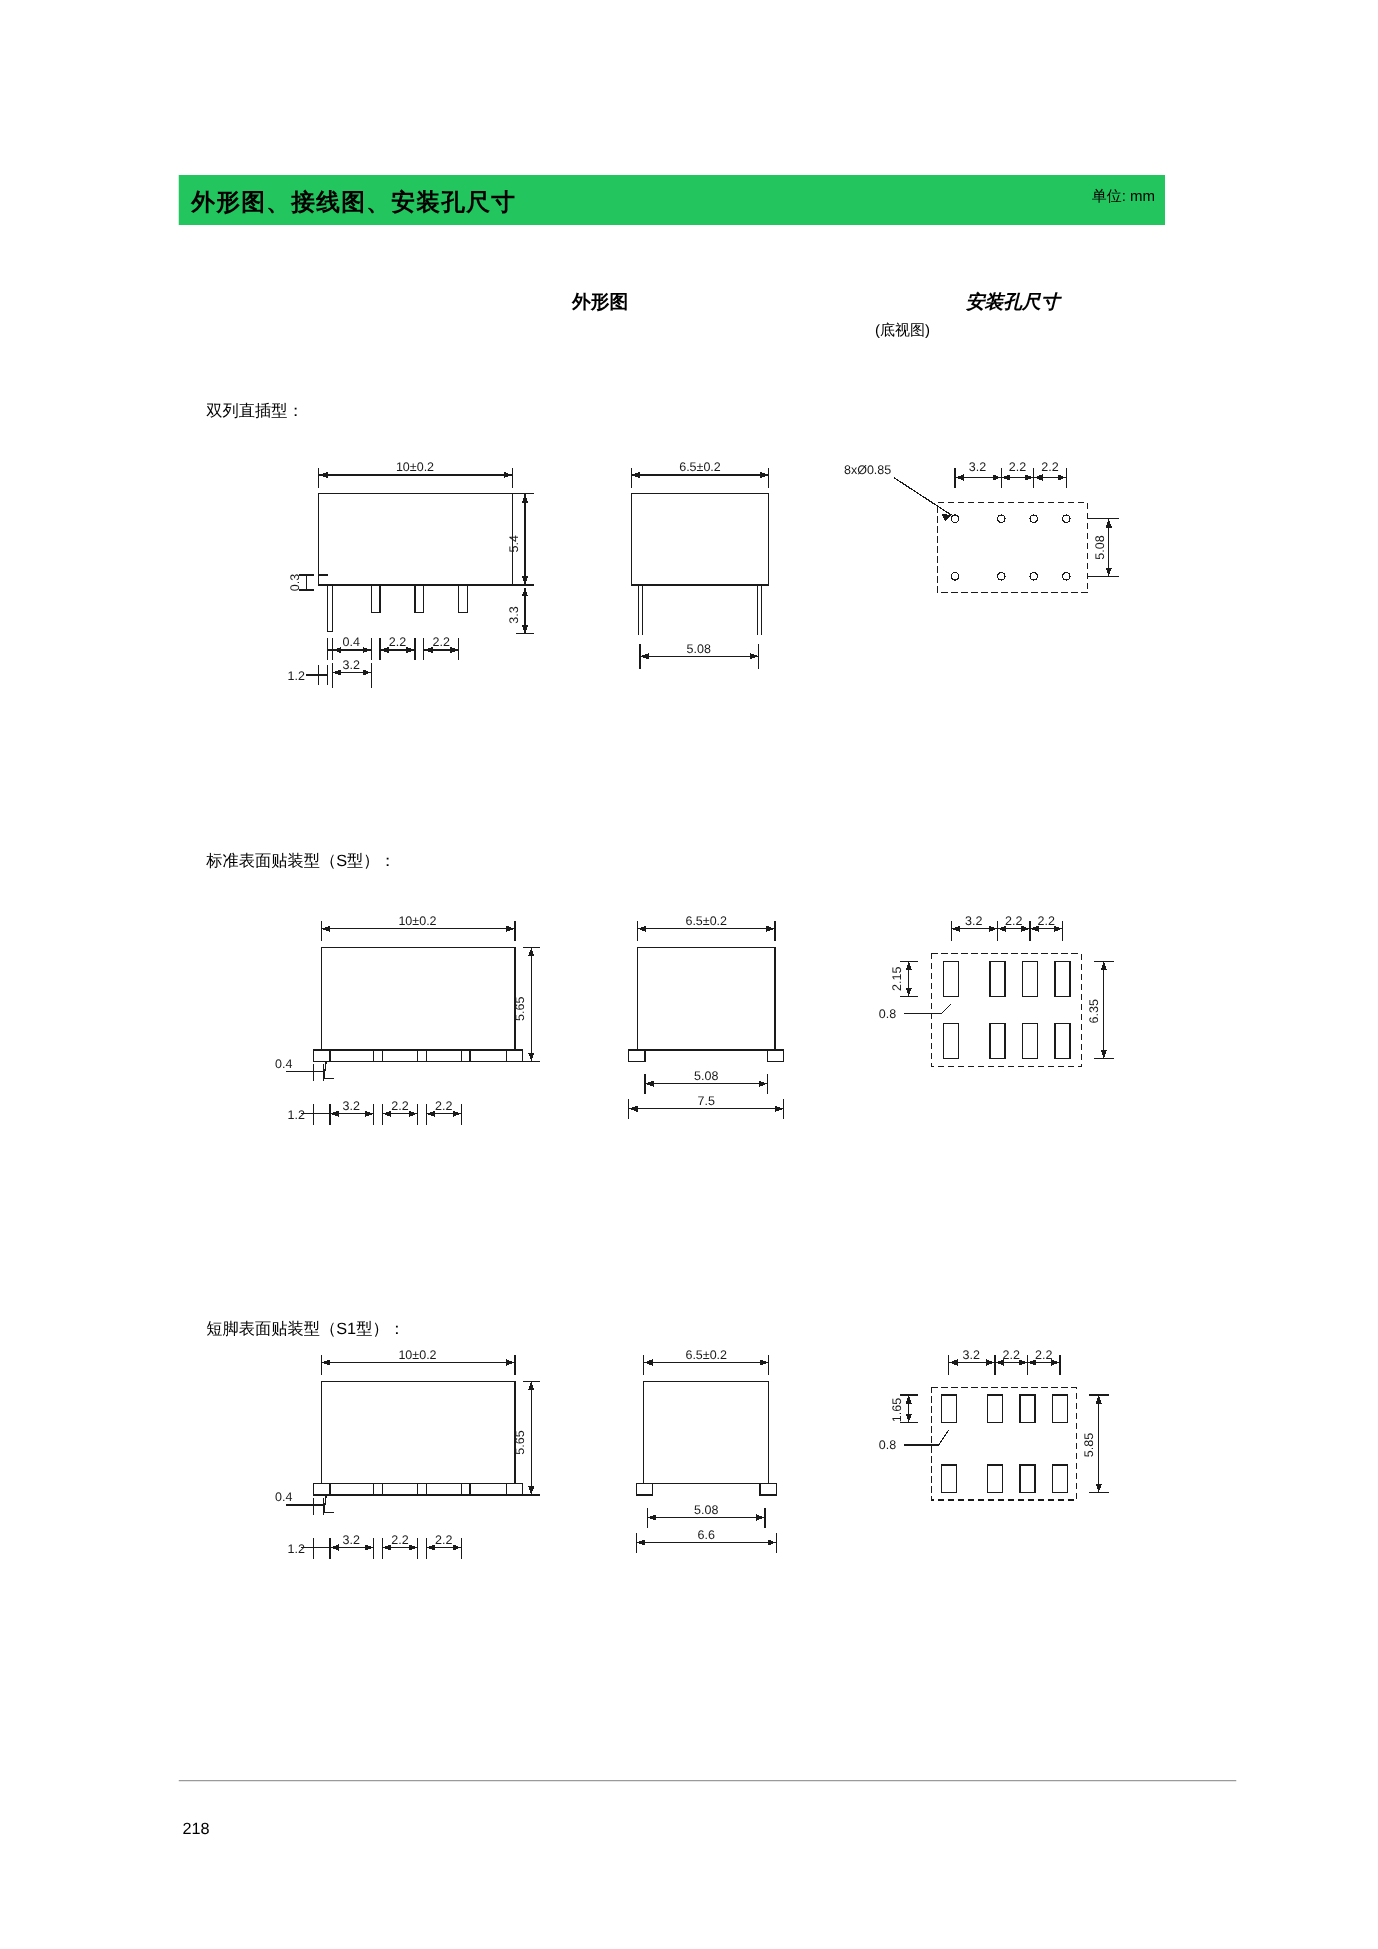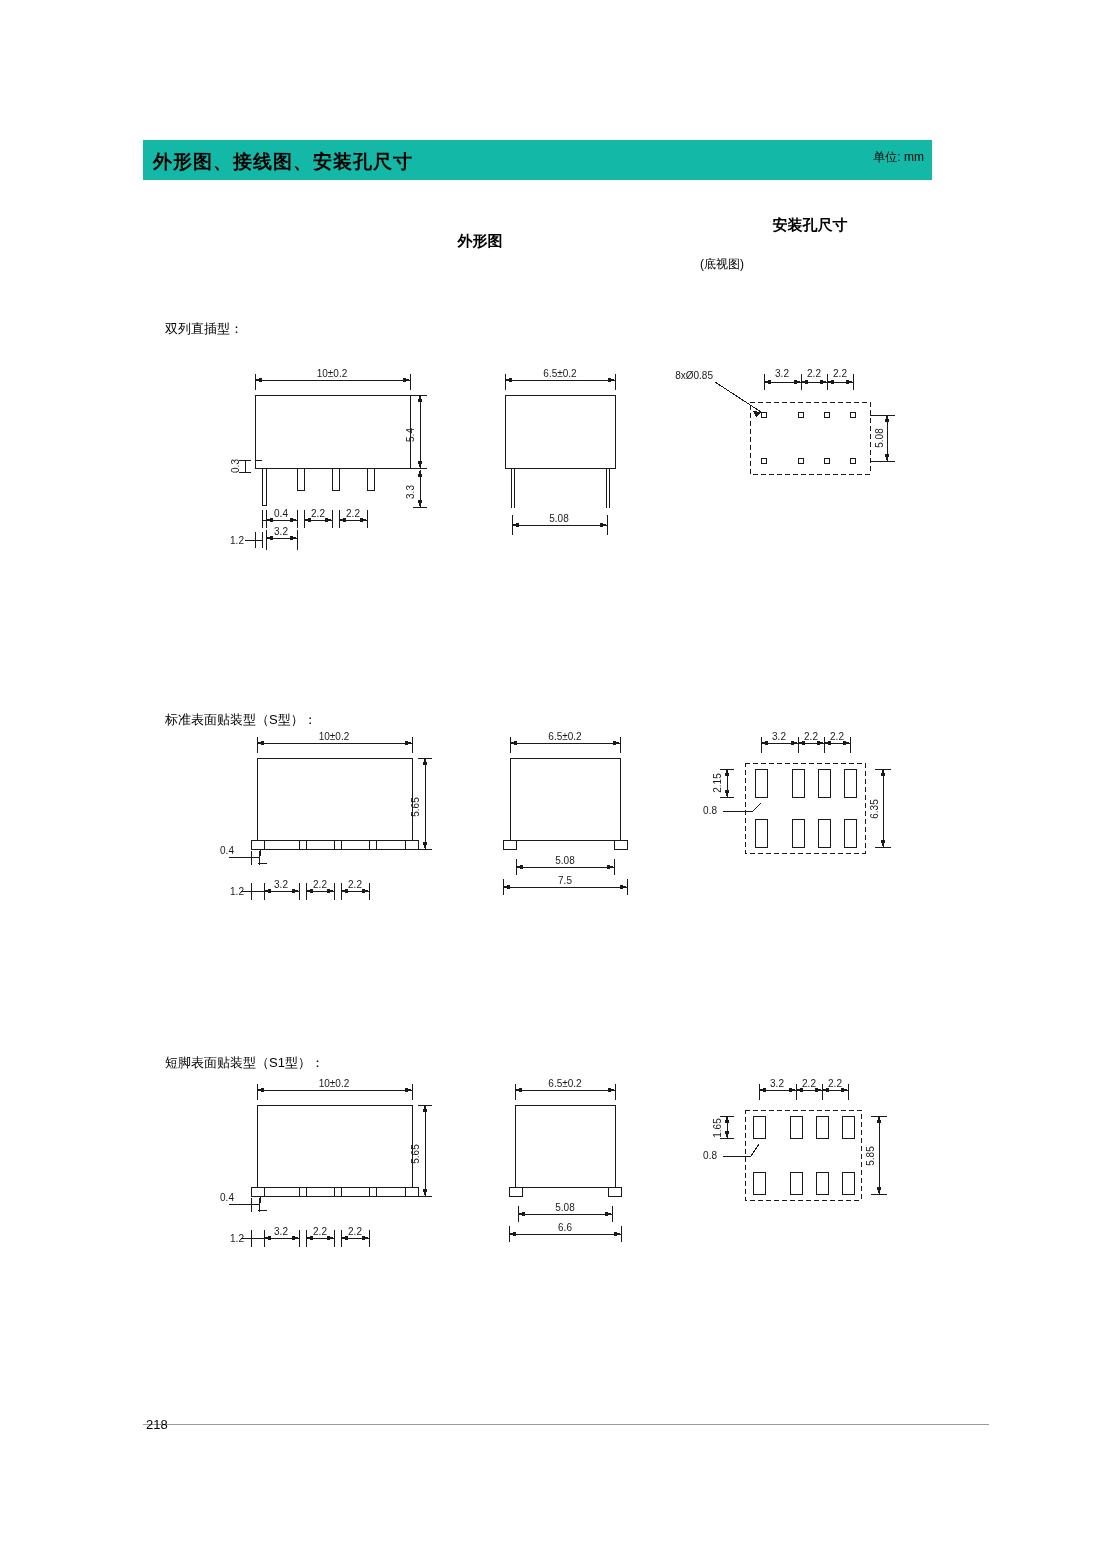--- a/index.html
+++ b/index.html
@@ -9,21 +9,21 @@
     font-family:"Liberation Sans", sans-serif;
     color:#000;
     position:relative;
     overflow:hidden;
   }
   .page { position:absolute; left:0; top:0; width:1102px; height:1559px; }
 
   
   .header {
     position:absolute; left:143px; top:140px; width:789px; height:40px;
-    background:#14b8a6;
+    background:#22c55e;
   }
   .header-title {
     position:absolute; left:10px; top:9px;
     font-size:19px; font-weight:bold; letter-spacing:1px;
     color:#000;
   }
   .header-unit {
     position:absolute; right:8px; bottom:14px;
     font-size:12px;
   }
@@ -44,35 +44,35 @@
   
   .blk { position:absolute; }
   svg { display:block; overflow:visible; }
 
   
   .footer-rule {
     position:absolute; left:143px; top:1424px; width:846px; height:1px;
     background:#9a9a9a;
   }
   .page-num {
-    position:absolute; left:146px; top:1417px; font-size:13px;
+    position:absolute; left:146px; top:1455px; font-size:13px;
   }
 </style>
 </head>
 <body>
 
 <div class="page">
 
   <div class="header">
     <div class="header-title">外形图、接线图、安装孔尺寸</div>
     <div class="header-unit">单位: mm</div>
   </div>
 
   <div class="col-title" style="left:370px; top:232px; width:220px;font-family:Liberation Mono, monospace;">外形图</div>
-  <div class="col-title" style="left:700px; top:216px; width:220px;">安装孔尺寸</div>
+  <div class="col-title" style="left:700px; top:232px; width:220px;font-style:italic;">安装孔尺寸</div>
   <div class="col-sub" style="left:700px; top:256px; width:220px;">(底视图)</div>
 
   <div class="sec-label" style="left:165px; top:320px;">双列直插型：</div>
 
   <div class="blk" style="left:215px; top:360px;">
     <svg width="720" height="210" viewBox="0 0 720 210">
       <g stroke="#1a1a1a" fill="none" stroke-width="1" shape-rendering="crispEdges">
 
         <rect x="40" y="35" width="155" height="73"></rect>
 
@@ -220,21 +220,21 @@
 
         <text x="498" y="19" text-anchor="end">8xØ0.85</text>
         <text x="567" y="17" text-anchor="middle">3.2</text>
         <text x="599" y="17" text-anchor="middle">2.2</text>
         <text x="625" y="17" text-anchor="middle">2.2</text>
         <text x="668" y="78" text-anchor="middle" transform="rotate(-90 668 78)">5.08</text>
       </g>
     </svg>
   </div>
 
-  <div class="sec-label" style="left:165px; top:711px;">标准表面贴装型（S型）：</div>
+  <div class="sec-label" style="left:165px; top:680px;">标准表面贴装型（S型）：</div>
 
   <div class="blk" style="left:215px; top:725px;">
     <svg width="720" height="195" viewBox="0 0 720 195">
       <g stroke="#1a1a1a" fill="none" stroke-width="1" shape-rendering="crispEdges">
 
         <rect x="42" y="33" width="155" height="82"></rect>
 
         <path d="M42,115 L36,115 L36,124 L49,124 L49,115"></path>
         <path d="M197,115 L203,115 L203,124 L190,124 L190,115"></path>
 

